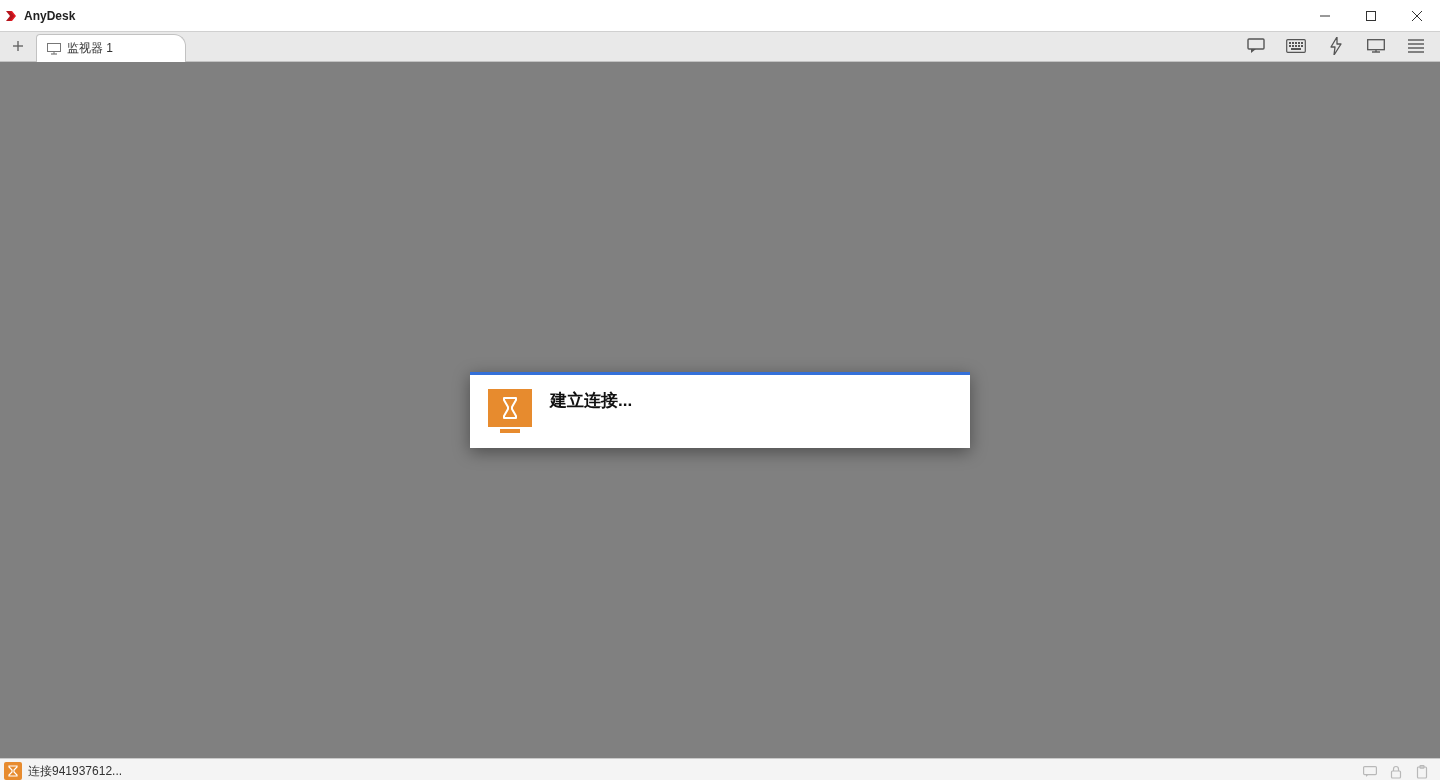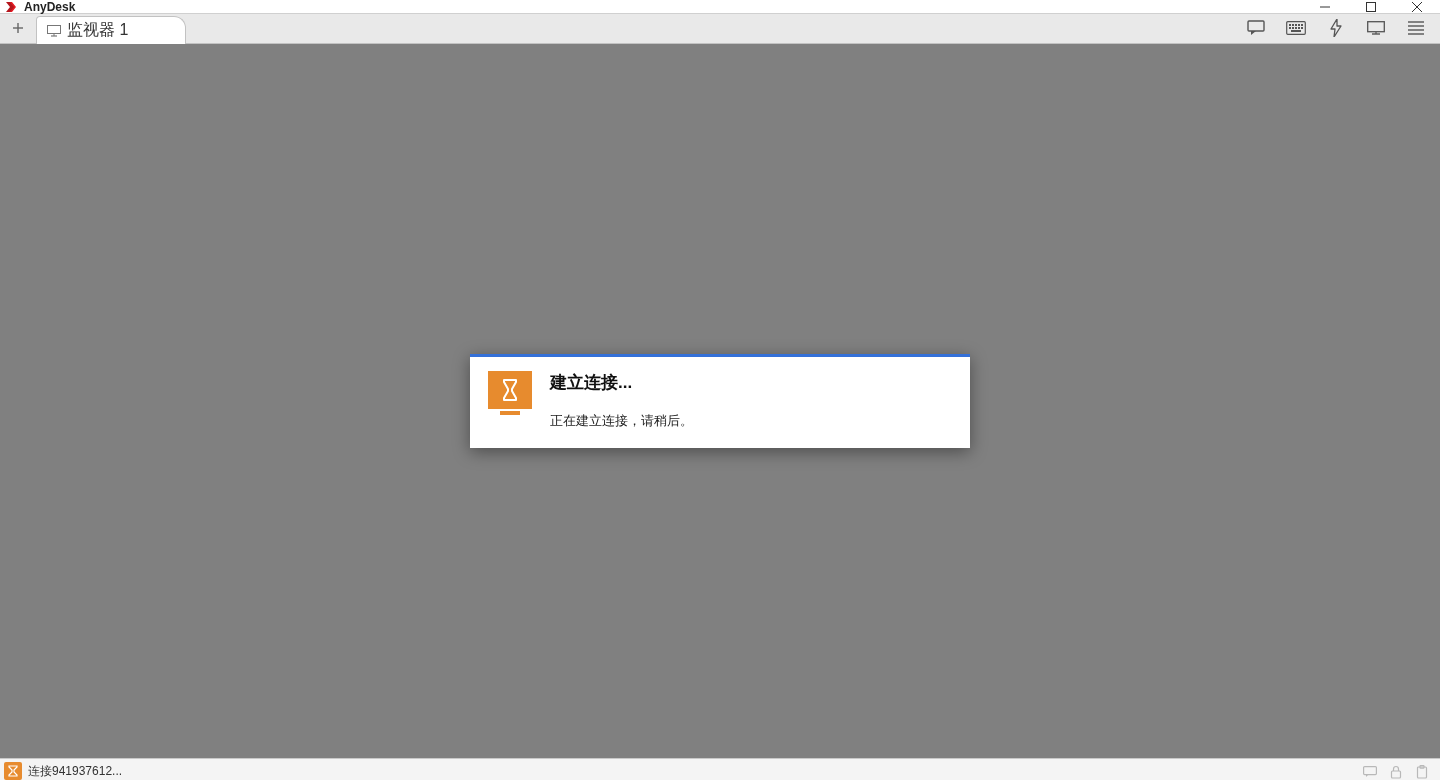--- a/index.html
+++ b/index.html
@@ -1,33 +1,33 @@
 <!DOCTYPE html>
 <html><head>
 <meta charset="utf-8">
 <style>
   * { box-sizing: border-box; margin: 0; padding: 0; }
   html, body { width: 1440px; height: 780px; font-family: "Segoe UI", "Microsoft YaHei", sans-serif; overflow: hidden; }
   body { display: flex; flex-direction: column; background: #808080; }
 
   
-  .title-bar { height: 14px; background: #fff; display: flex; align-items: center; border-bottom: 1px solid #d0d0d0; }
+  .title-bar { height: 32px; background: #fff; display: flex; align-items: center; border-bottom: 1px solid #d0d0d0; }
   .title-bar .app-icon { width: 22px; height: 22px; display: flex; align-items: center; justify-content: center; }
   .title-bar .app-title { font-size: 12px; font-weight: 600; color: #222; padding-left: 2px; }
   .title-bar .spacer { flex: 1; }
   .win-btn { width: 46px; height: 22px; display: flex; align-items: center; justify-content: center; color: #333; }
 
   
   .tab-bar { height: 30px; background: #e9e9e9; display: flex; align-items: flex-end; border-bottom: 1px solid #c2c2c2; position: relative; }
   .new-tab { width: 36px; height: 30px; display: flex; align-items: center; justify-content: center; color: #666; font-size: 16px; }
   .tab {
     height: 28px; background: #fff; display: flex; align-items: center;
     padding: 0 20px 0 10px; border: 1px solid #c2c2c2; border-bottom: none;
     border-top-left-radius: 4px; border-top-right-radius: 12px;
-    font-size: 16px; color: #333; margin-bottom: -1px;
+    font-size: 12px; color: #333; margin-bottom: -1px;
     min-width: 150px;
   }
   .tab .tab-icon { margin-right: 6px; color: #666; display: inline-flex; align-items: center; }
   .tab-bar .spacer { flex: 1; }
   .toolbar-icons { display: flex; align-items: center; height: 30px; padding-right: 4px; gap: 0; }
   .tbtn { width: 40px; height: 30px; display: flex; align-items: center; justify-content: center; color: #555; }
 
   
   .main { flex: 1; background: #808080; position: relative; }
 
@@ -169,21 +169,20 @@
 
   <div class="dialog">
     <div class="dialog-body">
       <div class="dialog-icon">
         <svg width="18" height="24" viewBox="0 0 18 24">
           <path d="M3 2 h12 v2 L11 11 v2 L15 20 v2 h-12 v-2 L7 13 v-2 L3 4 Z" fill="none" stroke="#fff" stroke-width="2" stroke-linejoin="round"></path>
         </svg>
       </div>
       <div class="dialog-text">
         <div class="dialog-title">建立连接...</div>
-        <div class="dialog-msg">正在建立连接，请稍后。</div>
       </div>
     </div>
   </div>
 
 </div>
 
 <div class="status-bar">
   <div class="sb-icon">
     <svg width="10" height="12" viewBox="0 0 10 12">
         <path d="M1 1 h8 v1 L6 5 v2 L9 10 v1 h-8 v-1 L4 7 v-2 L1 2 Z" fill="none" stroke="#fff" stroke-width="1.2"></path>

